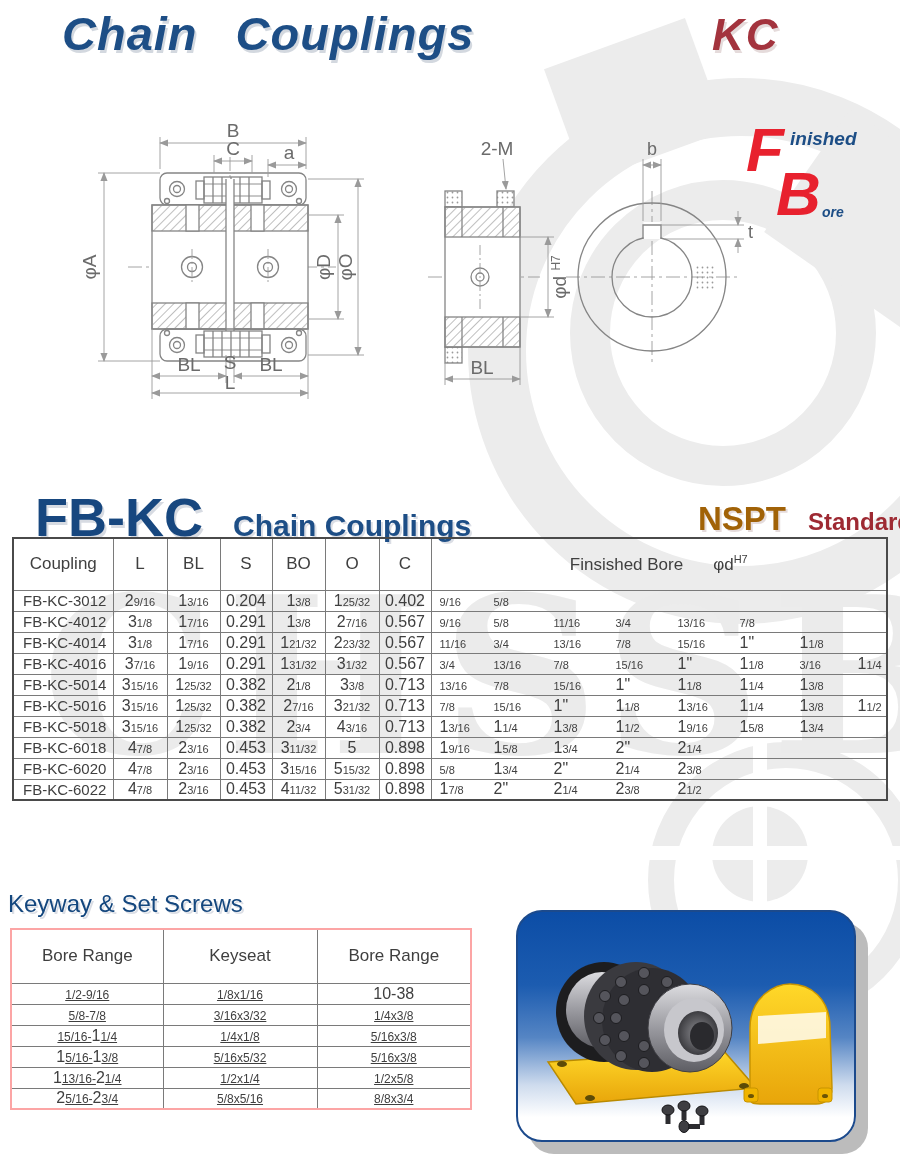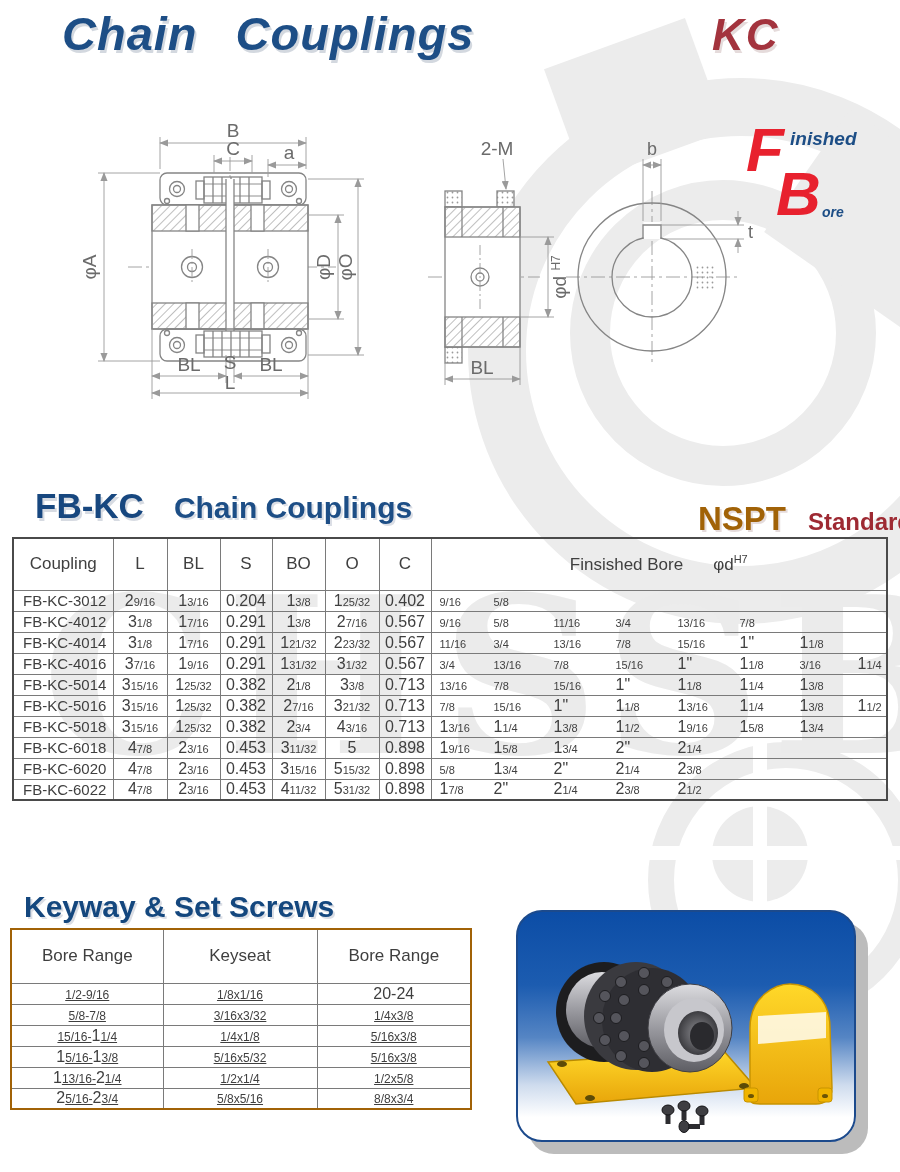--- a/index.html
+++ b/index.html
@@ -27,21 +27,21 @@
   .fb-logo span{position:absolute;font-weight:bold;font-style:italic;}
   .fb-f{left:0;top:-6px;font-size:62px;color:#e8212e;}
   .fb-finished{left:44px;top:8px;font-size:19px;color:#1d4e86;}
   .fb-b{left:30px;top:38px;font-size:62px;color:#e8212e;}
   .fb-ore{left:76px;top:84px;font-size:14px;color:#1d4e86;}
   
   .drawing{position:absolute;left:0;top:95px;z-index:1;}
   .drawing text{font-family:"Liberation Sans",sans-serif;fill:#6b6b6b;}
   
   .section-header{position:absolute;left:35px;top:486px;z-index:2;display:flex;align-items:baseline;}
-  .sec-code{font-size:35px;font-weight:bold;color:#17477f;text-shadow:2px 3px 0 rgba(110,125,150,.28);}
+  .sec-code{font-size:54px;font-weight:bold;color:#17477f;text-shadow:2px 3px 0 rgba(110,125,150,.28);}
   .sec-name{font-size:30px;font-weight:bold;color:#1d4e86;margin-left:30px;text-shadow:2px 2px 0 rgba(110,125,150,.25);}
   .standard{position:absolute;left:698px;top:500px;z-index:2;display:flex;align-items:baseline;}
   .std-brand{font-size:33px;font-weight:bold;color:#a16207;text-shadow:2px 2px 0 rgba(150,110,110,.25);}
   .std-label{font-size:24px;font-weight:bold;color:#9e2a33;margin-left:22px;}
   
   .spec-table{position:absolute;left:12px;top:537px;width:876px;z-index:2;border-collapse:collapse;
               table-layout:fixed;background:transparent;}
   .spec-table th,.spec-table td{border:1px solid #7a7a7a;padding:0;text-align:center;
               font-weight:normal;color:#3f3f3f;overflow:hidden;white-space:nowrap;}
   .spec-table{border:2px solid #4a4a4a;}
@@ -51,24 +51,24 @@
   .spec-table td.c-coupling{text-align:left;padding-left:9px;font-size:15px;}
   .spec-table .nb{font-size:16px;}
   .spec-table .nf{font-size:11px;}
   .bore-h .bore-sym{margin-left:30px;}
   .bore-h sup{font-size:11px;}
   td.c-bores{text-align:left;}
   .bores{display:grid;grid-template-columns:54px 60px 62px 62px 62px 60px 58px 44px 44px;
          align-items:baseline;padding-left:8px;}
   .bores span{white-space:nowrap;}
   
-  .keyway-title{position:absolute;left:24px;top:890px;z-index:2;font-size:30px;font-weight:bold;
+  .keyway-title{position:absolute;left:8px;top:890px;z-index:2;font-size:24px;font-weight:normal;
                 color:#14477e;text-shadow:2px 2px 0 rgba(110,125,150,.25);}
   .keyway-table{position:absolute;left:10px;top:928px;width:460px;z-index:2;border-collapse:collapse;
-                table-layout:fixed;border:2px solid #a16207;}
+                table-layout:fixed;border:2px solid #fca5a5;}
   .keyway-table th,.keyway-table td{border:1px solid #7a7a7a;text-align:center;font-weight:normal;
                 color:#3f3f3f;padding:0;white-space:nowrap;}
   .keyway-table thead tr{height:54px;}
   .keyway-table thead th{font-size:17px;}
   .keyway-table tbody tr{height:21px;}
   .keyway-table .nb{font-size:16px;}
   .keyway-table .nf{font-size:12px;text-decoration:underline;}
   
   .photo-panel{position:absolute;left:516px;top:910px;width:336px;height:228px;z-index:2;
                border-radius:26px;border:2px solid #1c4a8c;
@@ -542,21 +542,21 @@
       <tr>
         <th>Bore Range</th>
         <th>Keyseat</th>
         <th>Bore Range</th>
       </tr>
     </thead>
     <tbody id="keyway-tbody">
         <tr>
           <td><span class="nf">1/2-9/16</span></td>
           <td><span class="nf">1/8x1/16</span></td>
-          <td><span class="nb">20-24</span></td>
+          <td><span class="nb">10-38</span></td>
         </tr>
         <tr>
           <td><span class="nf">5/8-7/8</span></td>
           <td><span class="nf">3/16x3/32</span></td>
           <td><span class="nf">1/4x3/8</span></td>
         </tr>
         <tr>
           <td><span class="nf">15/16-</span><span class="nb">1</span><span class="nf">1/4</span></td>
           <td><span class="nf">1/4x1/8</span></td>
           <td><span class="nf">5/16x3/8</span></td>

